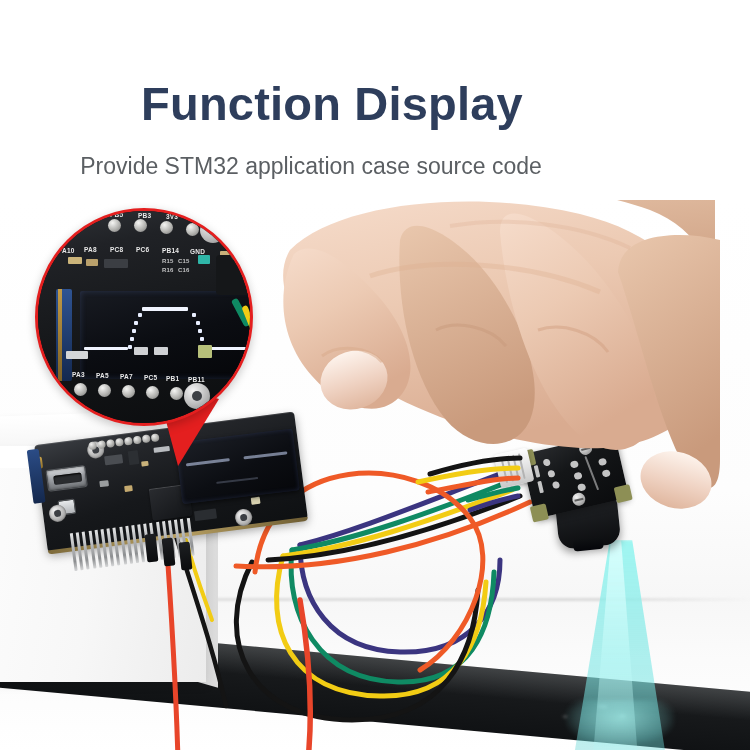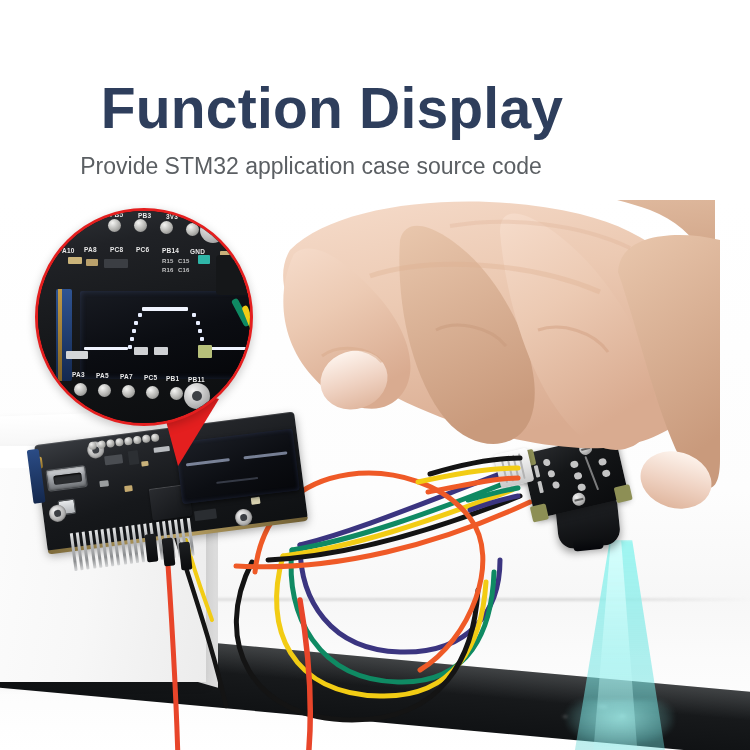--- a/index.html
+++ b/index.html
@@ -8,21 +8,21 @@
     background:#ffffff;
     font-family:"Liberation Sans", sans-serif;
     overflow:hidden;
     position:relative;
   }
 
   
   .header { position:absolute; top:0; left:0; width:750px; height:200px; text-align:center; }
   .title {
     position:absolute; top:80px; left:0; width:664px;
-    font-size:57px; font-weight:700; letter-spacing:.2px;
+    font-size:47px; font-weight:700; letter-spacing:.2px;
     color:#2e3e5c; line-height:1;
   }
   .subtitle {
     position:absolute; top:155px; left:0; width:622px;
     font-size:23px; font-weight:400; color:#5b5f63; line-height:1;
   }
 
   
   .stage { position:absolute; top:200px; left:0; width:750px; height:550px; overflow:hidden; background:#fefefe; }
 

